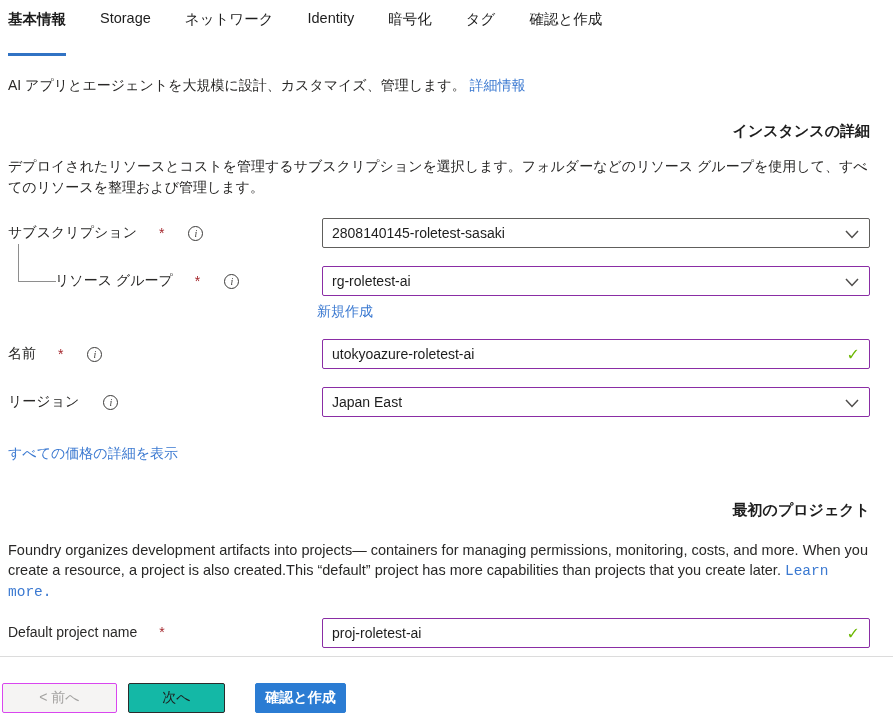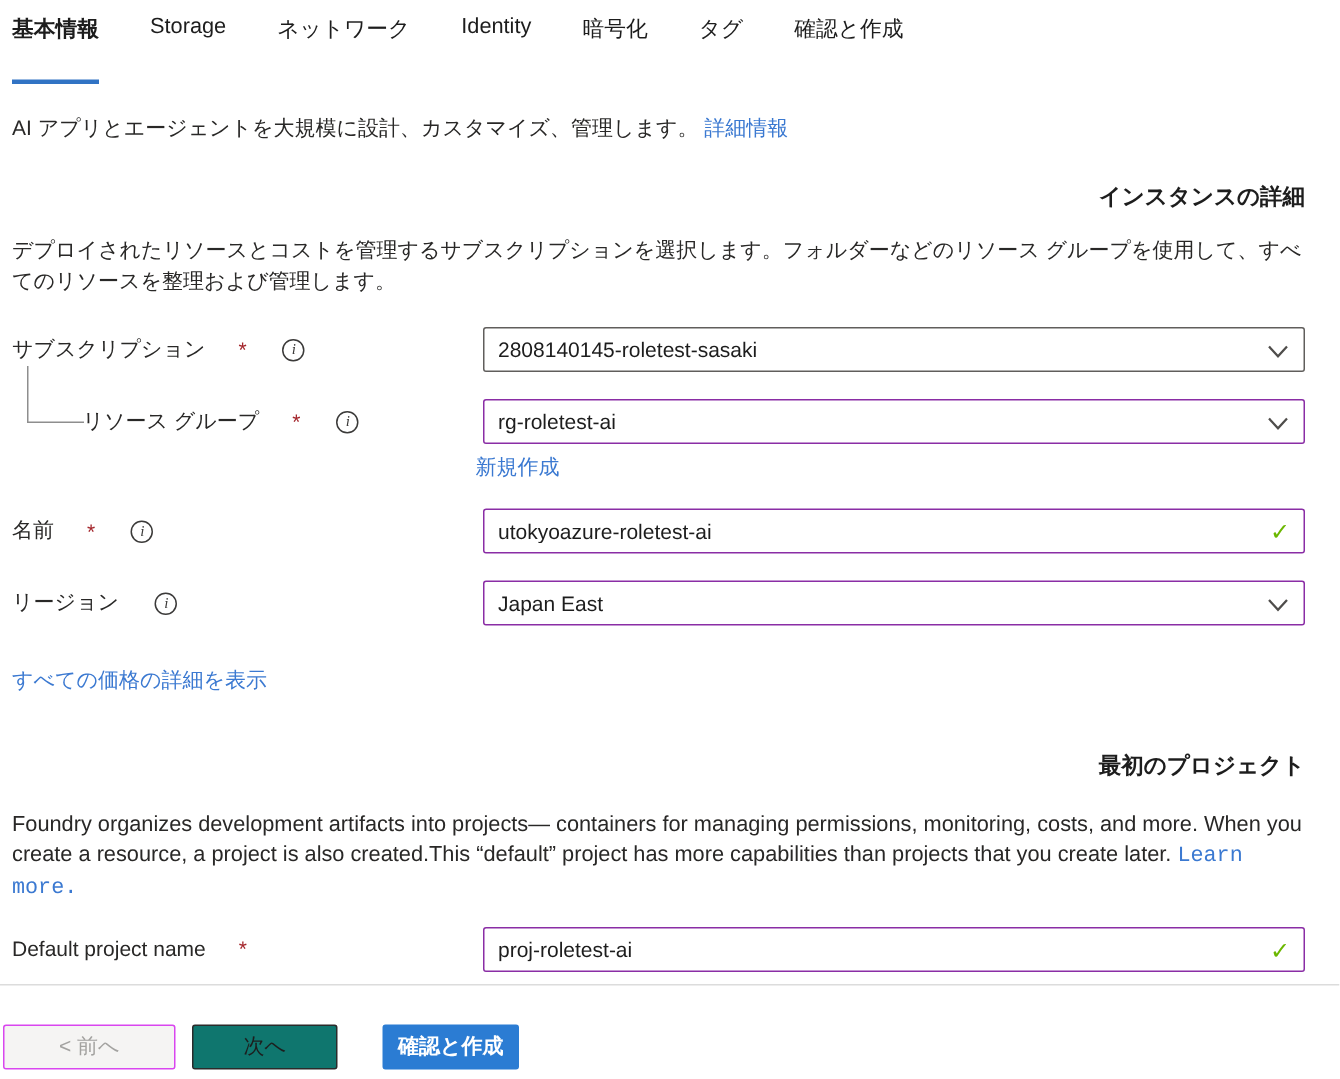--- a/index.html
+++ b/index.html
@@ -58,21 +58,21 @@
   }
 
   .pricing { margin-top:28px; font-size:14px; }
 
   
   .footer-sep { position:absolute; left:0; right:0; top:656px; border-top:1px solid #dcdcdc; }
   .footer { position:absolute; left:2px; top:683px; display:flex; align-items:center; }
   .btn { height:30px; font-size:14px; border-radius:2px; cursor:pointer; font-family:inherit;
          display:inline-flex; align-items:center; justify-content:center; }
   .btn-prev { width:115px; background:#f5f4f3; border:1px solid #d946ef; color:#a3a2a0; cursor:default; }
-  .btn-next { width:97px; margin-left:11px; background:#0f766e; border:1.5px solid #2b2b2b; color:#1d1d1d; }
+  .btn-next { width:97px; margin-left:11px; background:#14b8a6; border:1.5px solid #2b2b2b; color:#1d1d1d; }
   .btn-review { width:91px; margin-left:30px; background:#2b7cd3; border:1px solid #2b7cd3; color:#fff; font-weight:bold; }
 </style>
 </head>
 <body>
 
 <div class="page">
 
   <div class="tabs">
     <div class="tab active">基本情報</div>
     <div class="tab">Storage</div>

